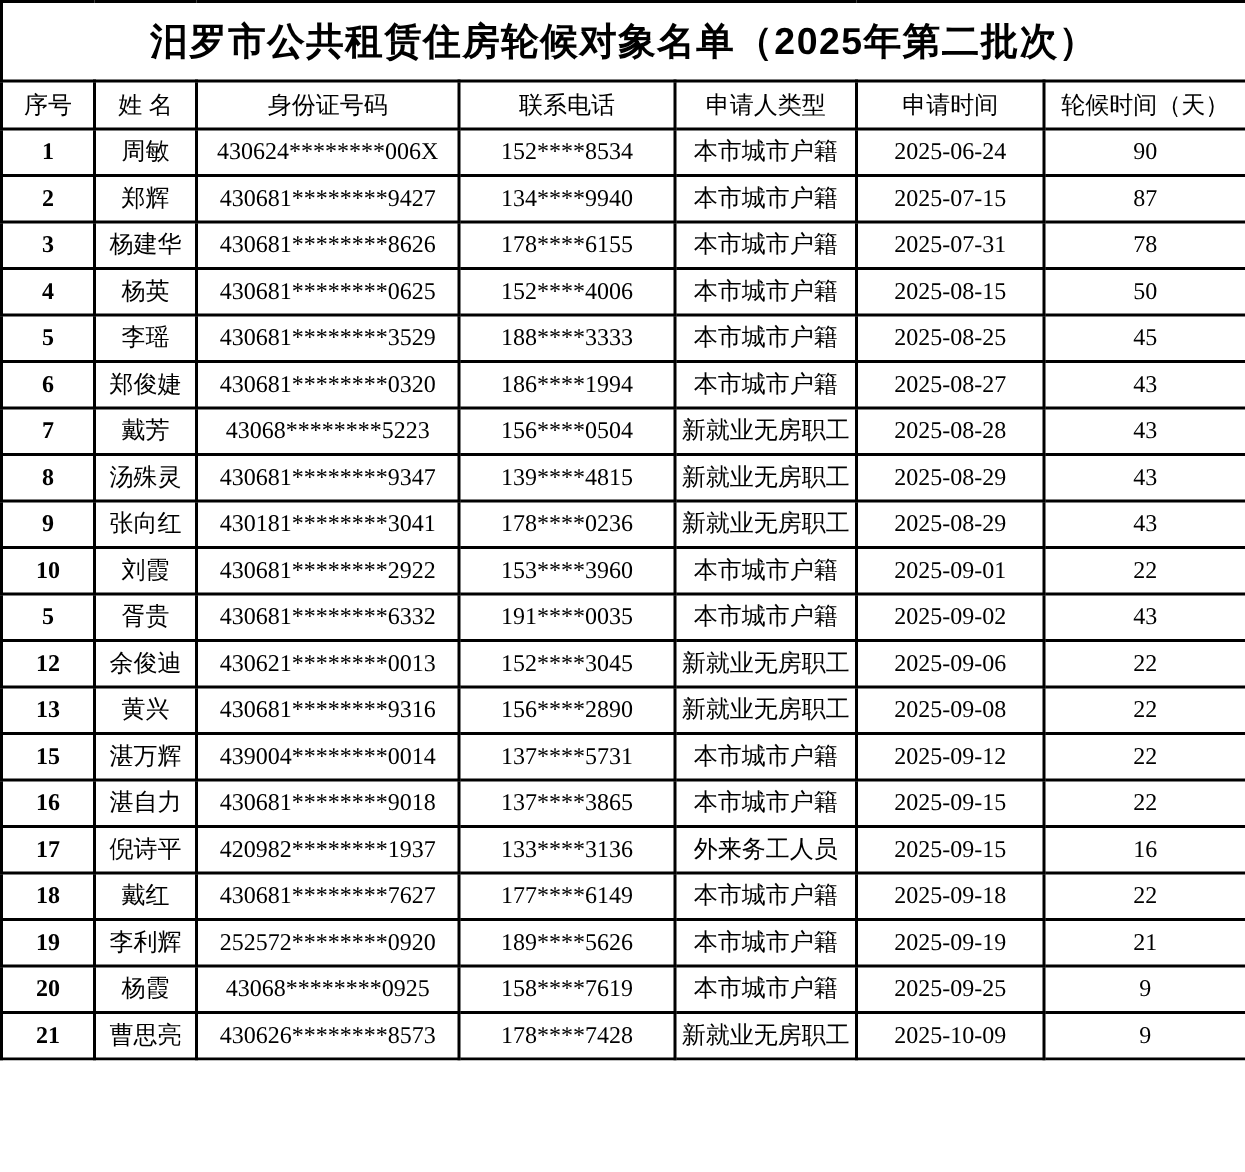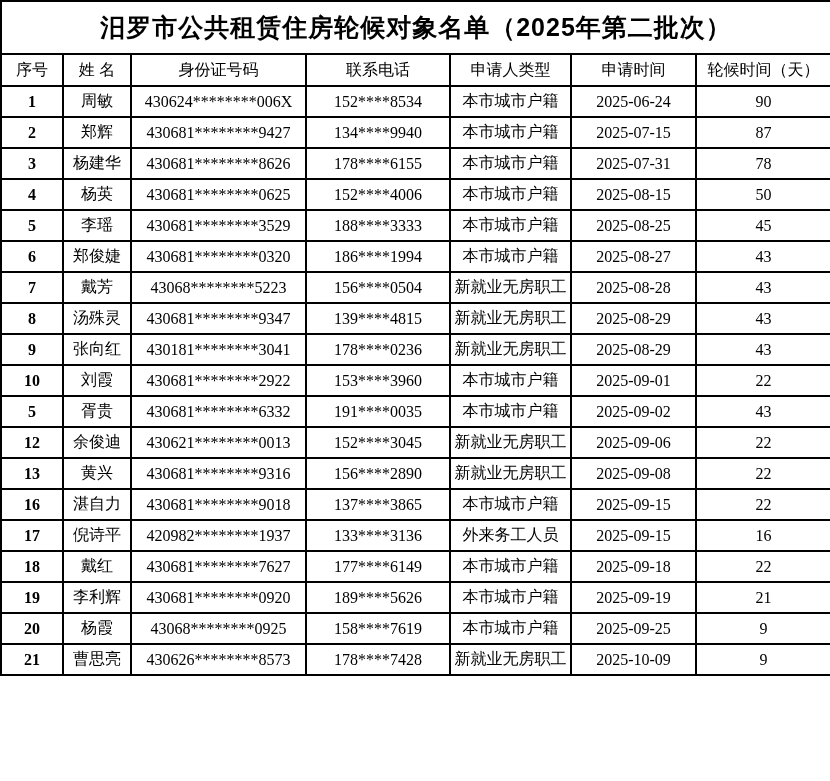--- a/index.html
+++ b/index.html
@@ -202,20 +202,29 @@
     <td class="cell-seq">13</td>
     <td class="cell-name">黄兴</td>
     <td class="cell-id">430681********9316</td>
     <td class="cell-phone">156****2890</td>
     <td class="cell-type">新就业无房职工</td>
     <td class="cell-date">2025-09-08</td>
     <td class="cell-days">22</td>
   </tr>
 
 
+  <tr>
+    <td class="cell-seq">15</td>
+    <td class="cell-name">湛万辉</td>
+    <td class="cell-id">439004********0014</td>
+    <td class="cell-phone">137****5731</td>
+    <td class="cell-type">本市城市户籍</td>
+    <td class="cell-date">2025-09-12</td>
+    <td class="cell-days">22</td>
+  </tr>
 
   <tr>
     <td class="cell-seq">16</td>
     <td class="cell-name">湛自力</td>
     <td class="cell-id">430681********9018</td>
     <td class="cell-phone">137****3865</td>
     <td class="cell-type">本市城市户籍</td>
     <td class="cell-date">2025-09-15</td>
     <td class="cell-days">22</td>
   </tr>
@@ -236,21 +245,21 @@
     <td class="cell-id">430681********7627</td>
     <td class="cell-phone">177****6149</td>
     <td class="cell-type">本市城市户籍</td>
     <td class="cell-date">2025-09-18</td>
     <td class="cell-days">22</td>
   </tr>
 
   <tr>
     <td class="cell-seq">19</td>
     <td class="cell-name">李利辉</td>
-    <td class="cell-id">430681********0920</td>
+    <td class="cell-id">252572********0920</td>
     <td class="cell-phone">189****5626</td>
     <td class="cell-type">本市城市户籍</td>
     <td class="cell-date">2025-09-19</td>
     <td class="cell-days">21</td>
   </tr>
 
   <tr>
     <td class="cell-seq">20</td>
     <td class="cell-name">杨霞</td>
     <td class="cell-id">43068********0925</td>

